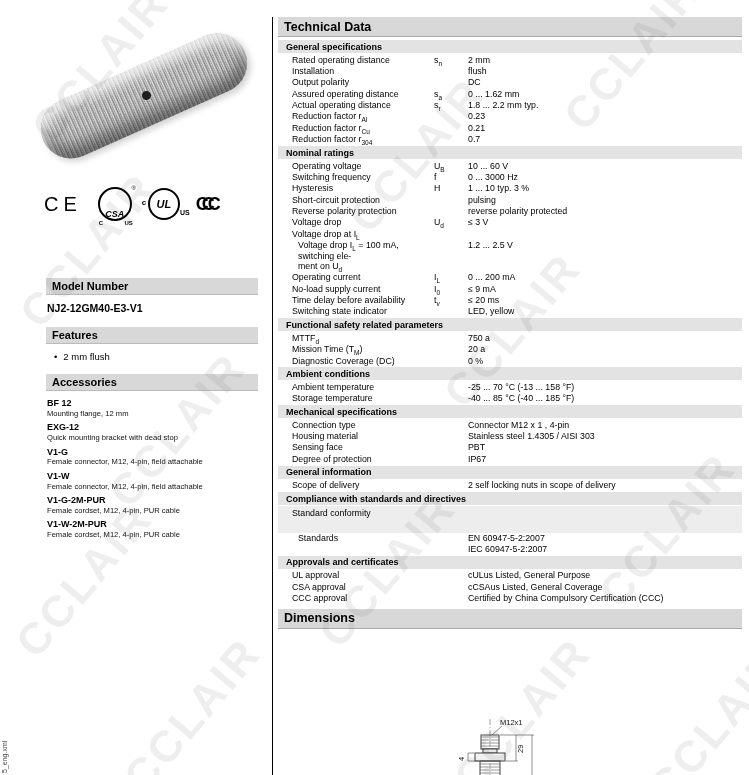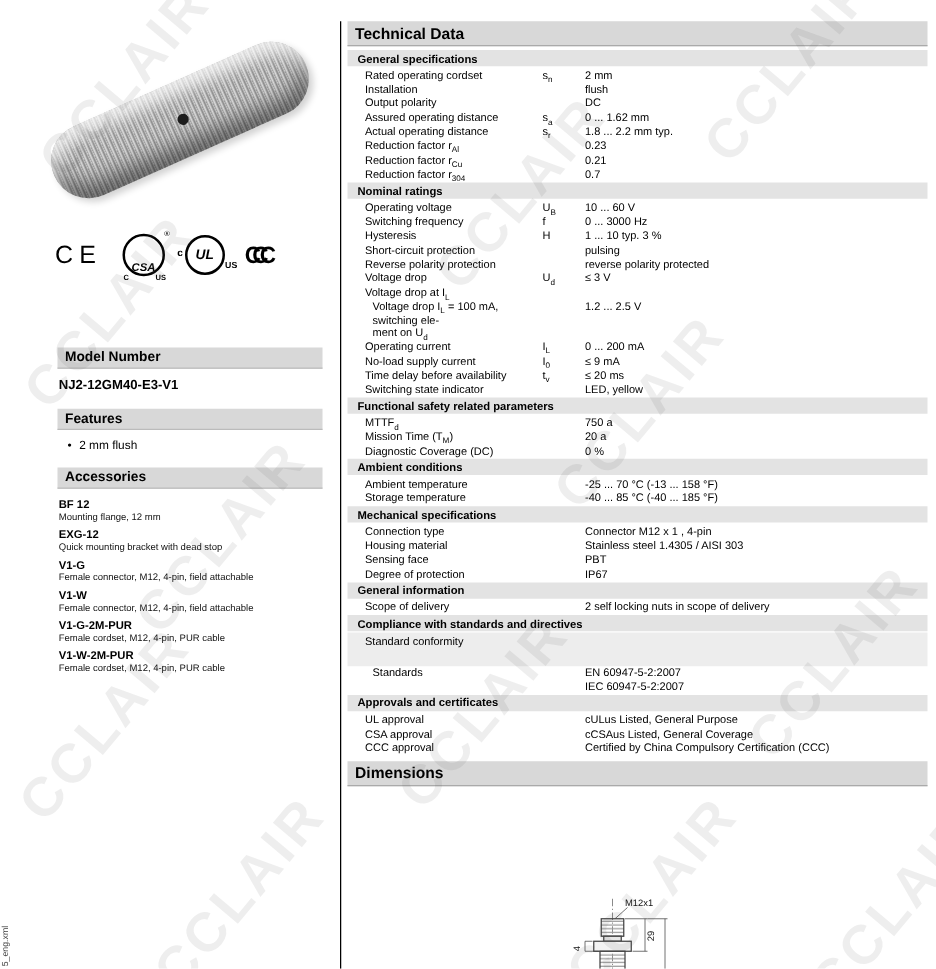--- a/index.html
+++ b/index.html
@@ -139,21 +139,21 @@
     </div>
 
     <div class="side-code">5_eng.xml</div>
   </div>
 
   <div class="right-col">
     <div class="tbar">Technical Data</div>
     <div>
         <div class="sec-header">General specifications</div>
         <div class="spec-row">
-          <div class="c-label">Rated operating cordset</div>
+          <div class="c-label">Rated operating distance</div>
           <div class="c-sym">s<sub>n</sub></div>
           <div class="c-val">2 mm</div>
         </div>
         <div class="spec-row">
           <div class="c-label">Installation</div>
           <div class="c-sym"></div>
           <div class="c-val">flush</div>
         </div>
         <div class="spec-row">
           <div class="c-label">Output polarity</div>

